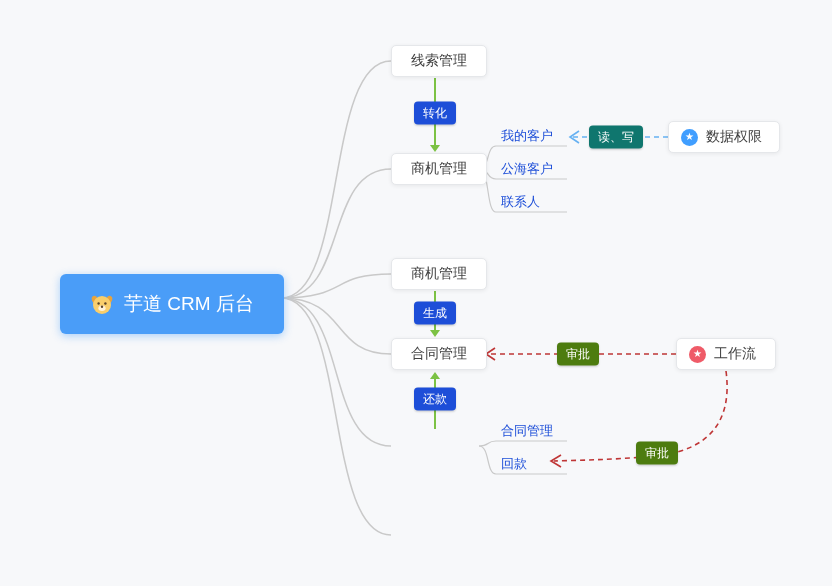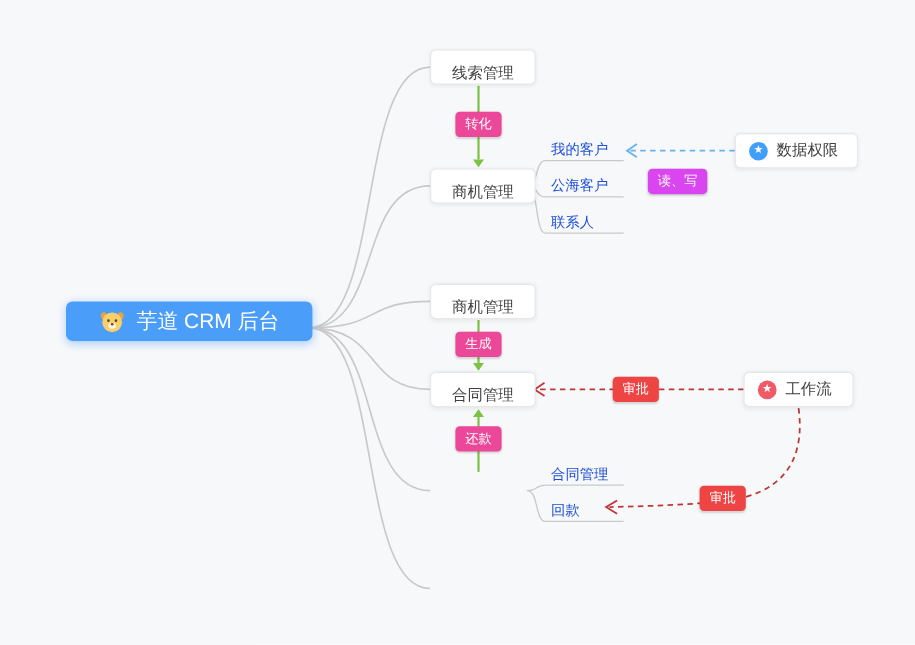--- a/index.html
+++ b/index.html
@@ -15,24 +15,24 @@
   .node{
     position:absolute;
     background:#ffffff;
     border:1px solid #e5e7ea;
     border-radius:5px;
     box-shadow:0 1px 4px rgba(0,0,0,0.07);
     display:flex;align-items:center;justify-content:center;
     font-size:14px;color:#404040;
     box-sizing:border-box;
   }
-  .module{width:96px;height:32px;align-items:flex-end;}
+  .module{width:96px;height:32px;}
 
   .root-node{
-    left:60px;top:274px;width:224px;height:36px;
+    left:60px;top:274px;width:224px;height:60px;
     background:#4a9df8;border:none;border-radius:6px;
     color:#ffffff;font-size:19px;font-weight:500;
     box-shadow:0 2px 8px rgba(74,157,248,0.45);
     gap:10px;
   }
   .dog-icon{display:inline-flex;align-items:center;}
 
   .ext{height:32px;justify-content:flex-start;padding:0 12px;gap:8px;}
   .star-badge{
     display:inline-flex;align-items:center;justify-content:center;
@@ -42,23 +42,23 @@
   .star-blue{background:#409eff;}
   .star-red{background:#ef5b68;}
 
   .badge{
     position:absolute;
     transform:translate(-50%,-50%);
     padding:3px 9px;border-radius:4px;
     font-size:12px;color:#ffffff;white-space:nowrap;
     box-shadow:0 1px 2px rgba(0,0,0,0.15);
   }
-  .badge-green{background:#ec4899;}
-  .badge-blue{background:#d946ef;margin-top:28px;}
-  .badge-red{background:#ef4444;}
+  .badge-green{background:#1d4ed8;}
+  .badge-blue{background:#0f766e;}
+  .badge-red{background:#4d7c0f;}
 
   .leaf{
     position:absolute;
     font-size:13px;color:#1d4ed8;
     height:16px;line-height:16px;
     white-space:nowrap;
   }
 </style>
 </head>
 <body>

